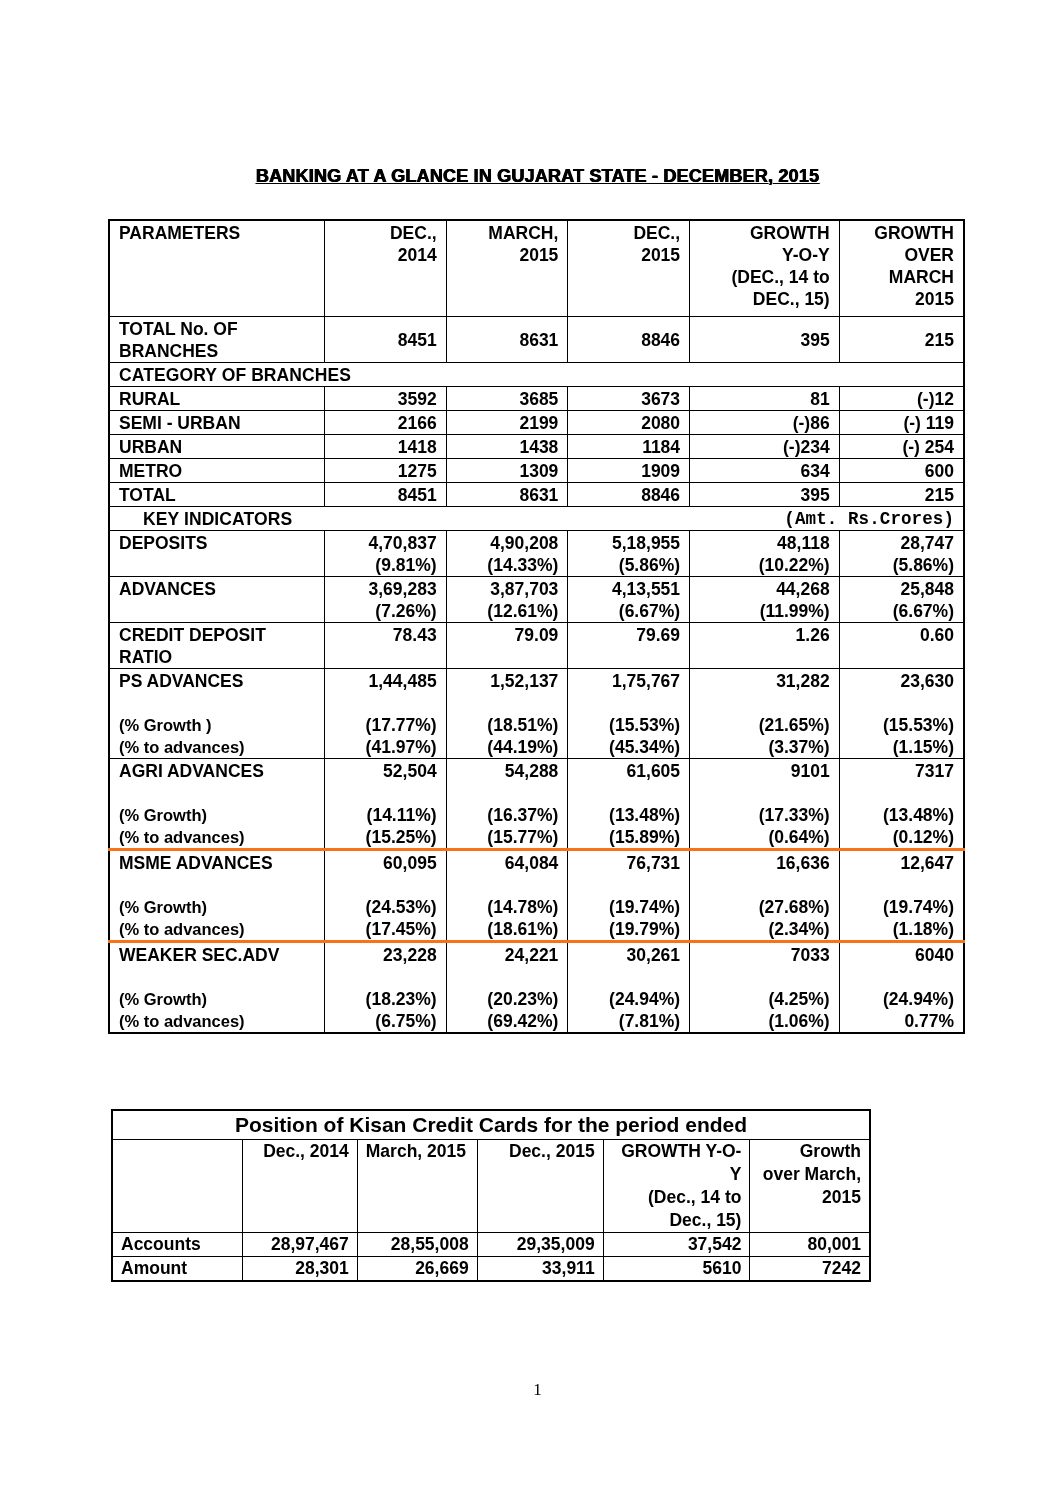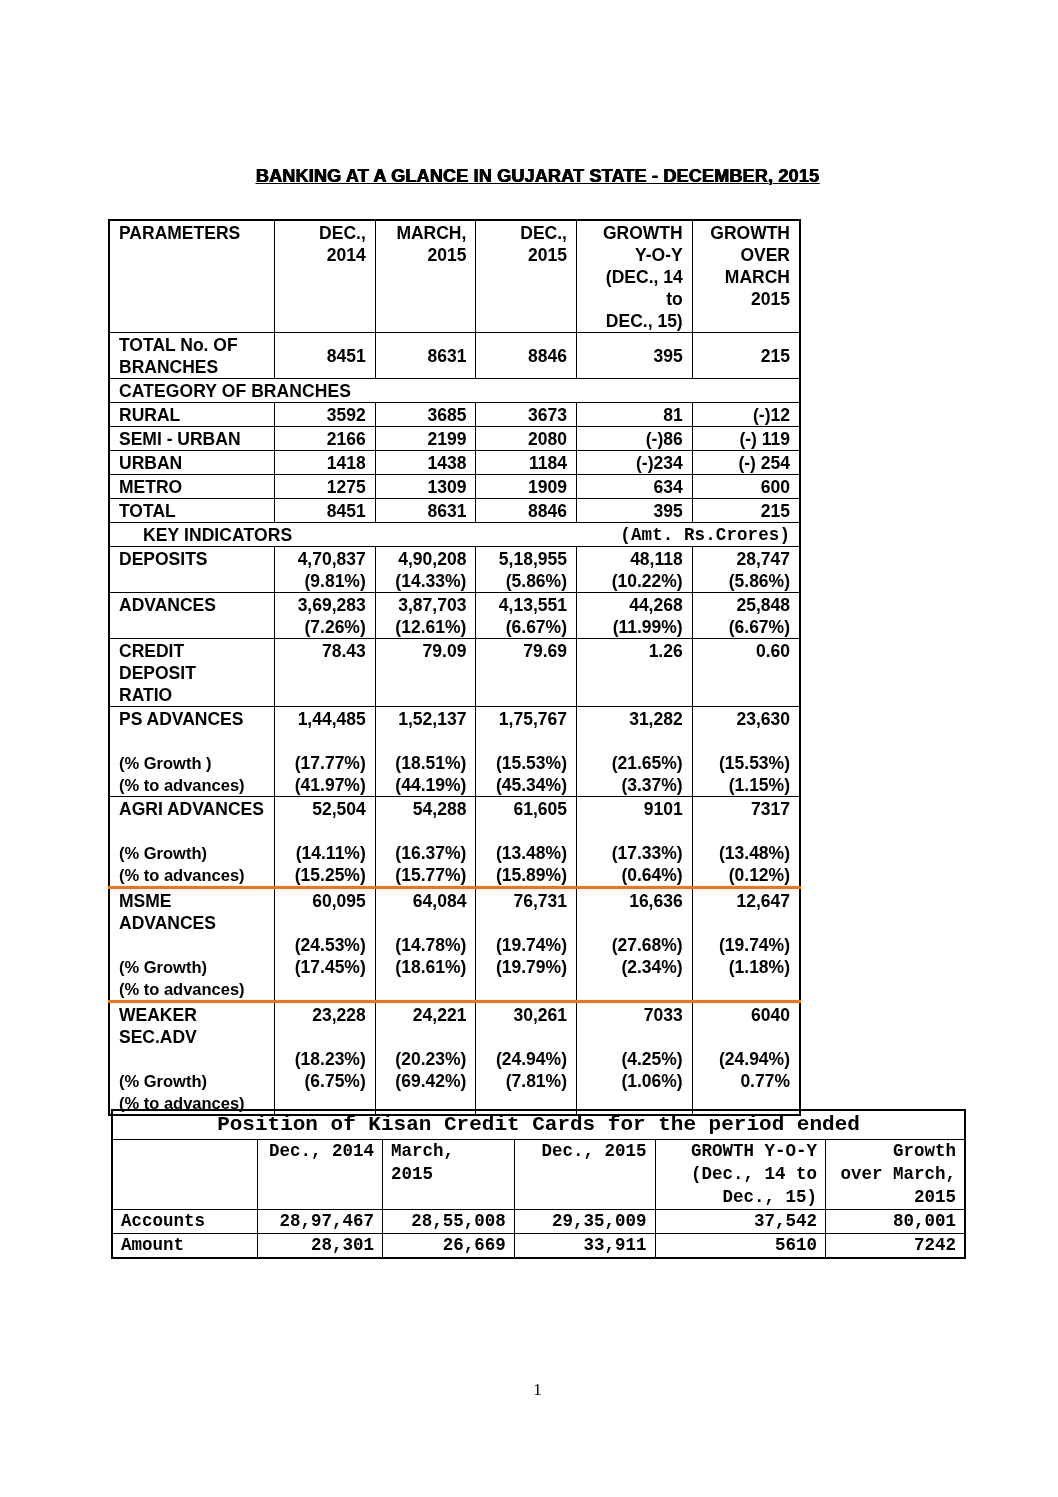--- a/index.html
+++ b/index.html
@@ -6,29 +6,29 @@
   body { width:1058px; height:1497px; position:relative; font-family:"Liberation Sans", sans-serif; color:#000; }
   .title {
     position:absolute; left:0; top:166px; width:1075px; text-align:center;
     font-family:"Liberation Sans", sans-serif; font-weight:900; font-size:18px;
     text-decoration:underline; letter-spacing:0.2px;
     text-shadow: 0.6px 0 0 #000, -0.3px 0 0 #000;
   }
   table { border-collapse:collapse; position:absolute; font-weight:bold; font-size:17.5px; line-height:22px; }
   td { border:1.5px solid #000; vertical-align:top; padding:1px 9px 0 9px; text-align:right; }
   td.lbl { text-align:left; }
-  #main { left:108px; top:219px; width:693px; border:2.5px solid #000; }
+  #main { left:108px; top:219px; width:857px; border:2.5px solid #000; }
   #main col.c0 { width:216px; } #main col.c1 { width:122px; } #main col.c2 { width:122px; }
   #main col.c3 { width:122px; } #main col.c4 { width:150px; } #main col.c5 { width:125px; }
   .sec td { text-align:left; font-weight:900; letter-spacing:0.1px;margin-top:32px; }
   .sec .right { text-align:right; }
   .sub { font-size:16.5px; }
   .mid { vertical-align:middle; }
   .thick-top td { border-top:3px solid #f97316; }
-  #kcc { left:111px; top:1109px; width:855px; border:2.5px solid #000; font-size:17.5px;font-family:Liberation Mono, monospace; }
+  #kcc { left:111px; top:1109px; width:760px; border:2.5px solid #000; font-size:17.5px; }
   #kcc col.k0 { width:146px; } #kcc col.k1 { width:125px; } #kcc col.k2 { width:132px; }
   #kcc col.k3 { width:141px; } #kcc col.k4 { width:171px; } #kcc col.k5 { width:140px; }
   #kcc td { padding:0 8px; line-height:23px; }
   #kcc .ktitle { text-align:center; font-size:21px; line-height:28px; }
   .pagenum { position:absolute; left:0; width:1075px; top:1380px; text-align:center; font-family:"Liberation Serif", serif; font-size:17px; }
   .spacer { height:22px; display:block; }
 </style>
 </head>
 <body>
 

